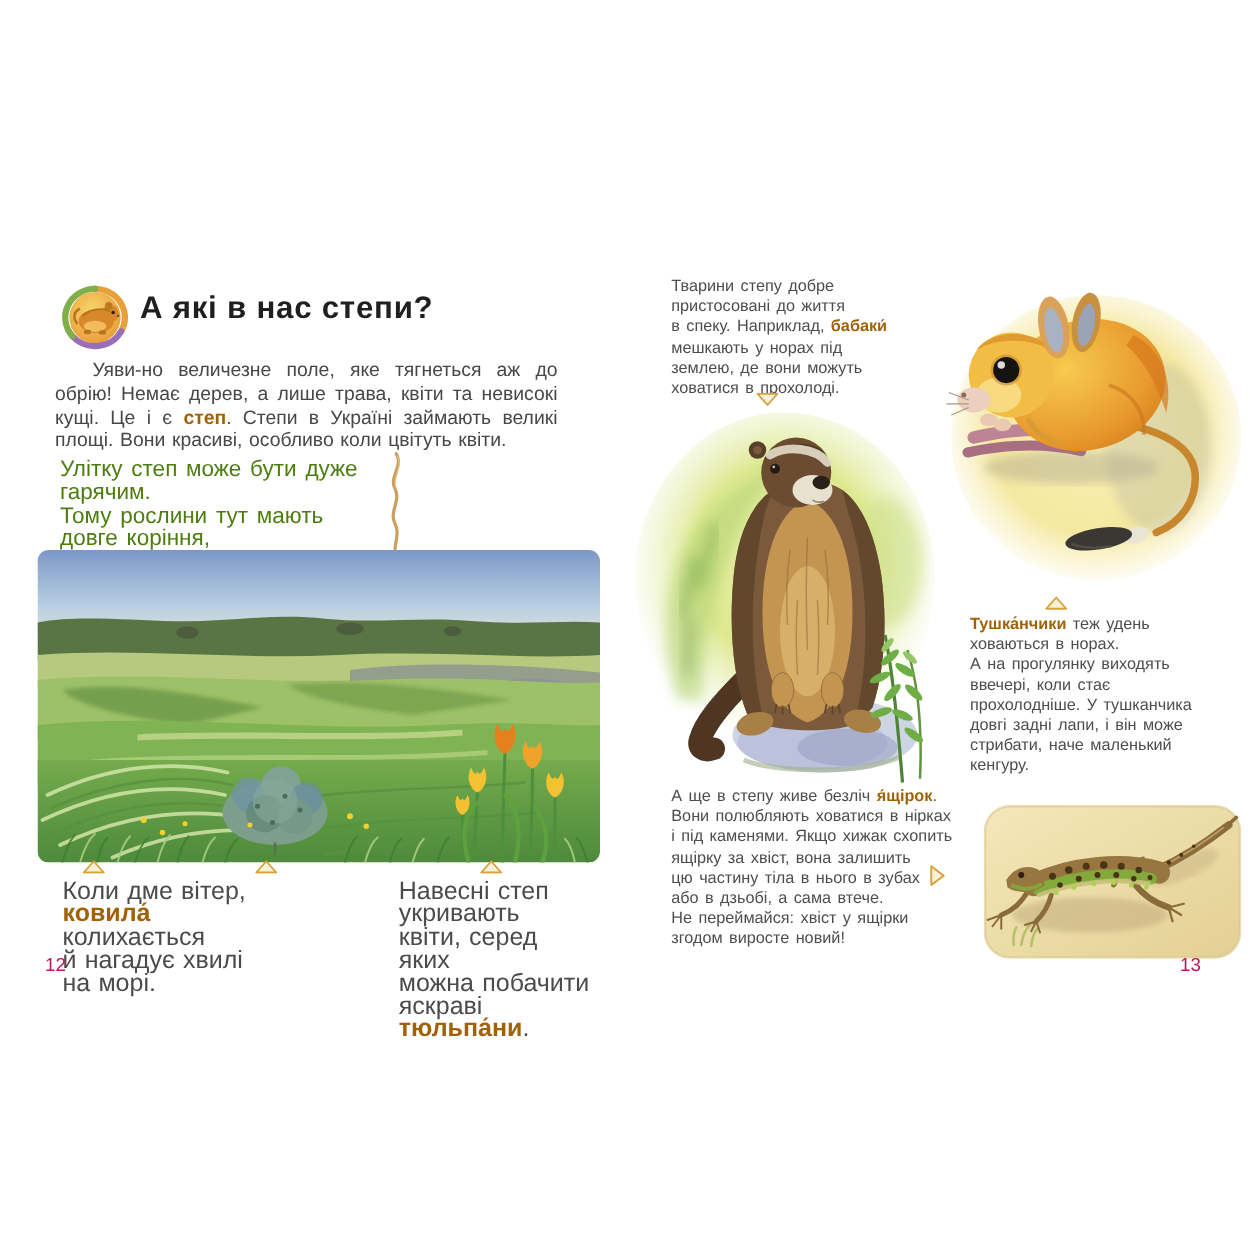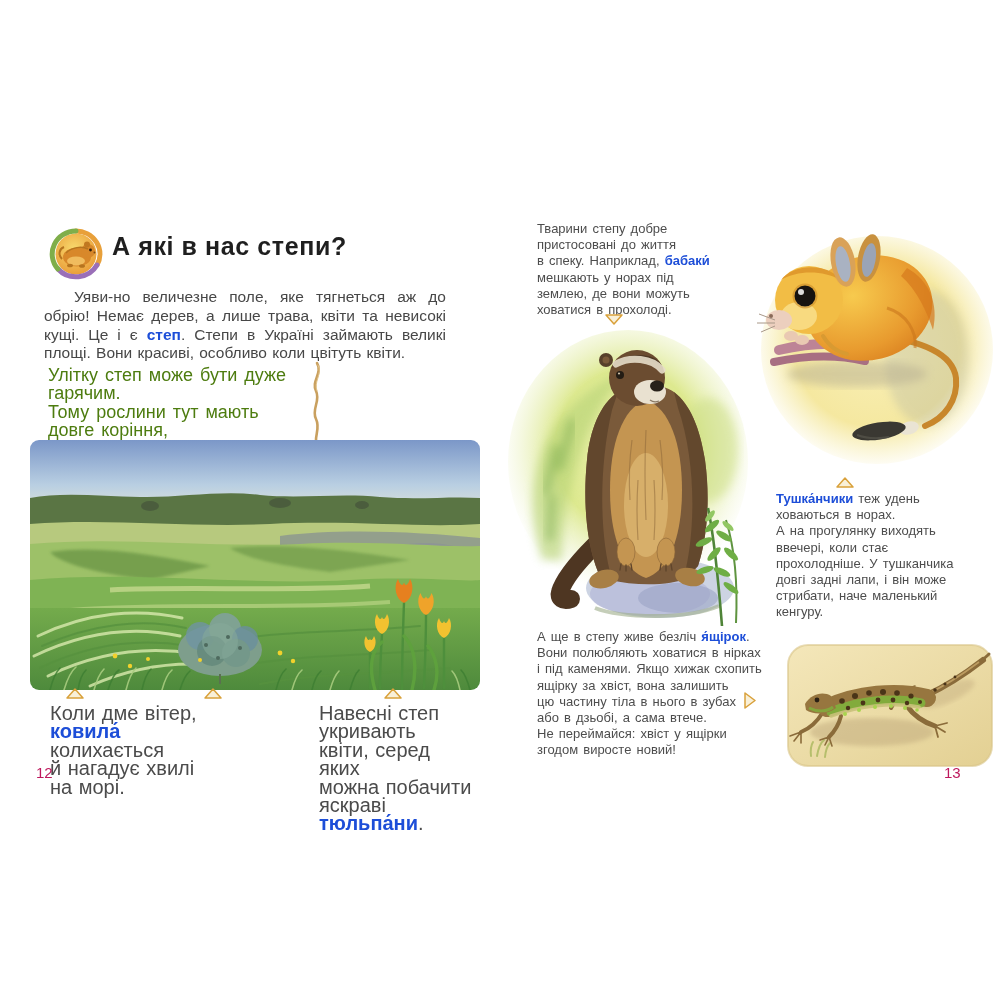--- a/index.html
+++ b/index.html
@@ -4,21 +4,21 @@
 <style>
   html,body{margin:0;padding:0;background:#ffffff;}
   body{font-family:"Liberation Sans","DejaVu Sans",sans-serif;color:#4b4b4b;}
   .spread{position:relative;width:1000px;height:1000px;background:#ffffff;overflow:hidden;}
   .abs{position:absolute;}
   .title{font-size:25px;font-weight:bold;color:#1f1f1f;letter-spacing:.6px;}
   .intro{font-size:15.5px;line-height:18.8px;text-align:justify;color:#474747;text-indent:30px;word-spacing:1px;}
   .note{font-size:18px;line-height:18.4px;white-space:pre-line;color:#4d7c0f;word-spacing:2px;}
   .cap{font-size:20px;line-height:18.4px;white-space:pre-line;color:#4b4b4b;word-spacing:1px;}
   .txt{font-size:13px;line-height:16.2px;white-space:pre-line;color:#4d4d4d;word-spacing:1.5px;}
-  .intro b,.note b,.cap b,.txt b{color:#1d4ed8;}
+  .intro b,.note b,.cap b,.txt b{color:#a16207;}
   .pagenum{font-size:15px;color:#be185d;}
   svg{display:block;}
 </style>
 </head>
 <body>
 
 <div class="spread">
 
   <svg class="abs" style="left:46px;top:225px" width="60" height="58" viewBox="0 0 60 58">
     <defs>

